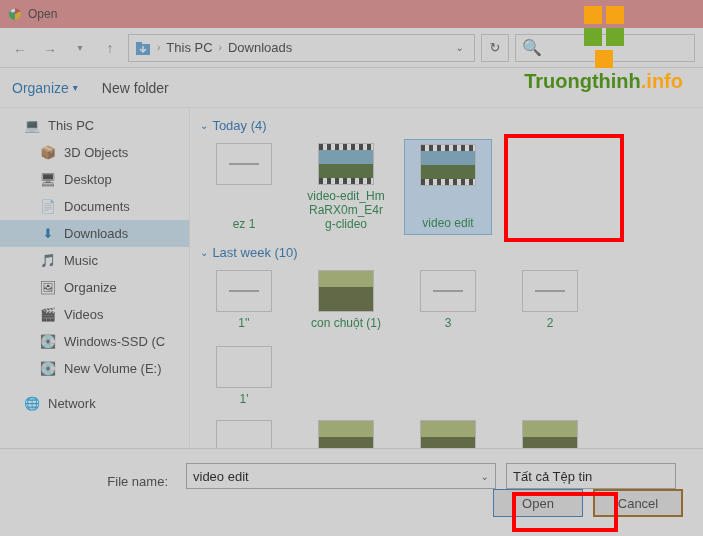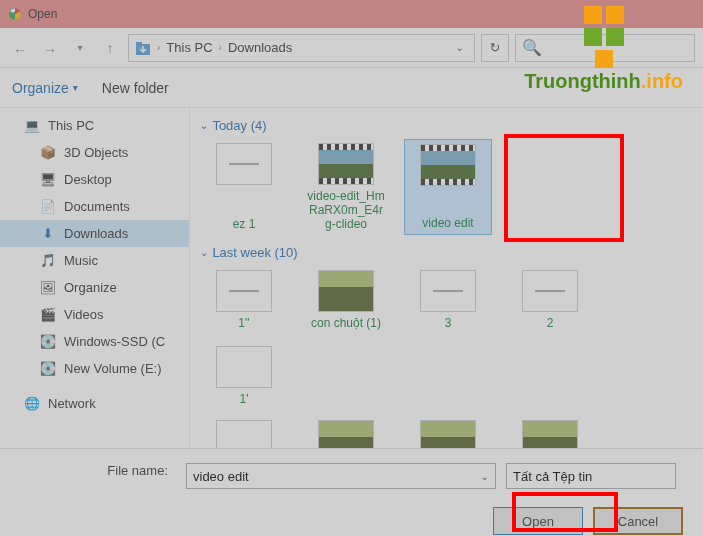--- a/index.html
+++ b/index.html
@@ -43,21 +43,21 @@
     .thumb.film::before, .thumb.film::after { content:""; position: absolute; left:0; right:0; height:6px; background: repeating-linear-gradient(90deg,#333 0 4px,#fff 4px 8px); }
     .thumb.film::before { top:0; } .thumb.film::after { bottom:0; }
     .thumb.film .inner { position:absolute; top:6px; bottom:6px; left:0; right:0; background: linear-gradient(180deg,#7ab0cc 50%,#4a6a2a 50%); }
     .thumb.blank { background:#fff; display:flex; align-items:center; justify-content:center; }
     .thumb.blank .line { width: 30px; height: 2px; background:#aaa; }
     .thumb.img1 { background: linear-gradient(180deg,#b0c070 40%,#55612b 40%); }
     .thumb.cal { background:#fff; }
 
     
     .footer { border-top: 1px solid #ddd; padding: 14px 16px 12px 16px; }
-    .filerow { display:flex; align-items:flex-start; gap:10px; margin-bottom: 18px; }
+    .filerow { display:flex; align-items:flex-end; gap:10px; }
     .filerow-lbl { font-size: 13px; color:#333; width: 160px; text-align:right; padding-right:8px; }
     .filecombo { flex:1; height:26px; border:1px solid #aaa; display:flex; align-items:center; padding: 0 6px; font-size:13px; max-width: 310px; }
     .filecombo .drop { margin-left:auto; font-size:10px; color:#555; }
     .typecombo { width: 170px; height:26px; border:1px solid #aaa; display:flex; align-items:center; padding:0 6px; font-size:13px; }
     .btnrow { display:flex; justify-content:flex-end; gap: 10px; padding-right: 4px; }
     .dlgbtn { width: 90px; height: 28px; border:2px solid #a16207; background:#e9e9e9; font-size:13px; display:flex; align-items:center; justify-content:center; color:#333; }
     .dlgbtn.primary { border: 1px solid #2a78c0; background:#e9e9e9; }
 
     
     .callout { position: absolute; border: 4px solid #f00; z-index: 60; pointer-events: none; }

